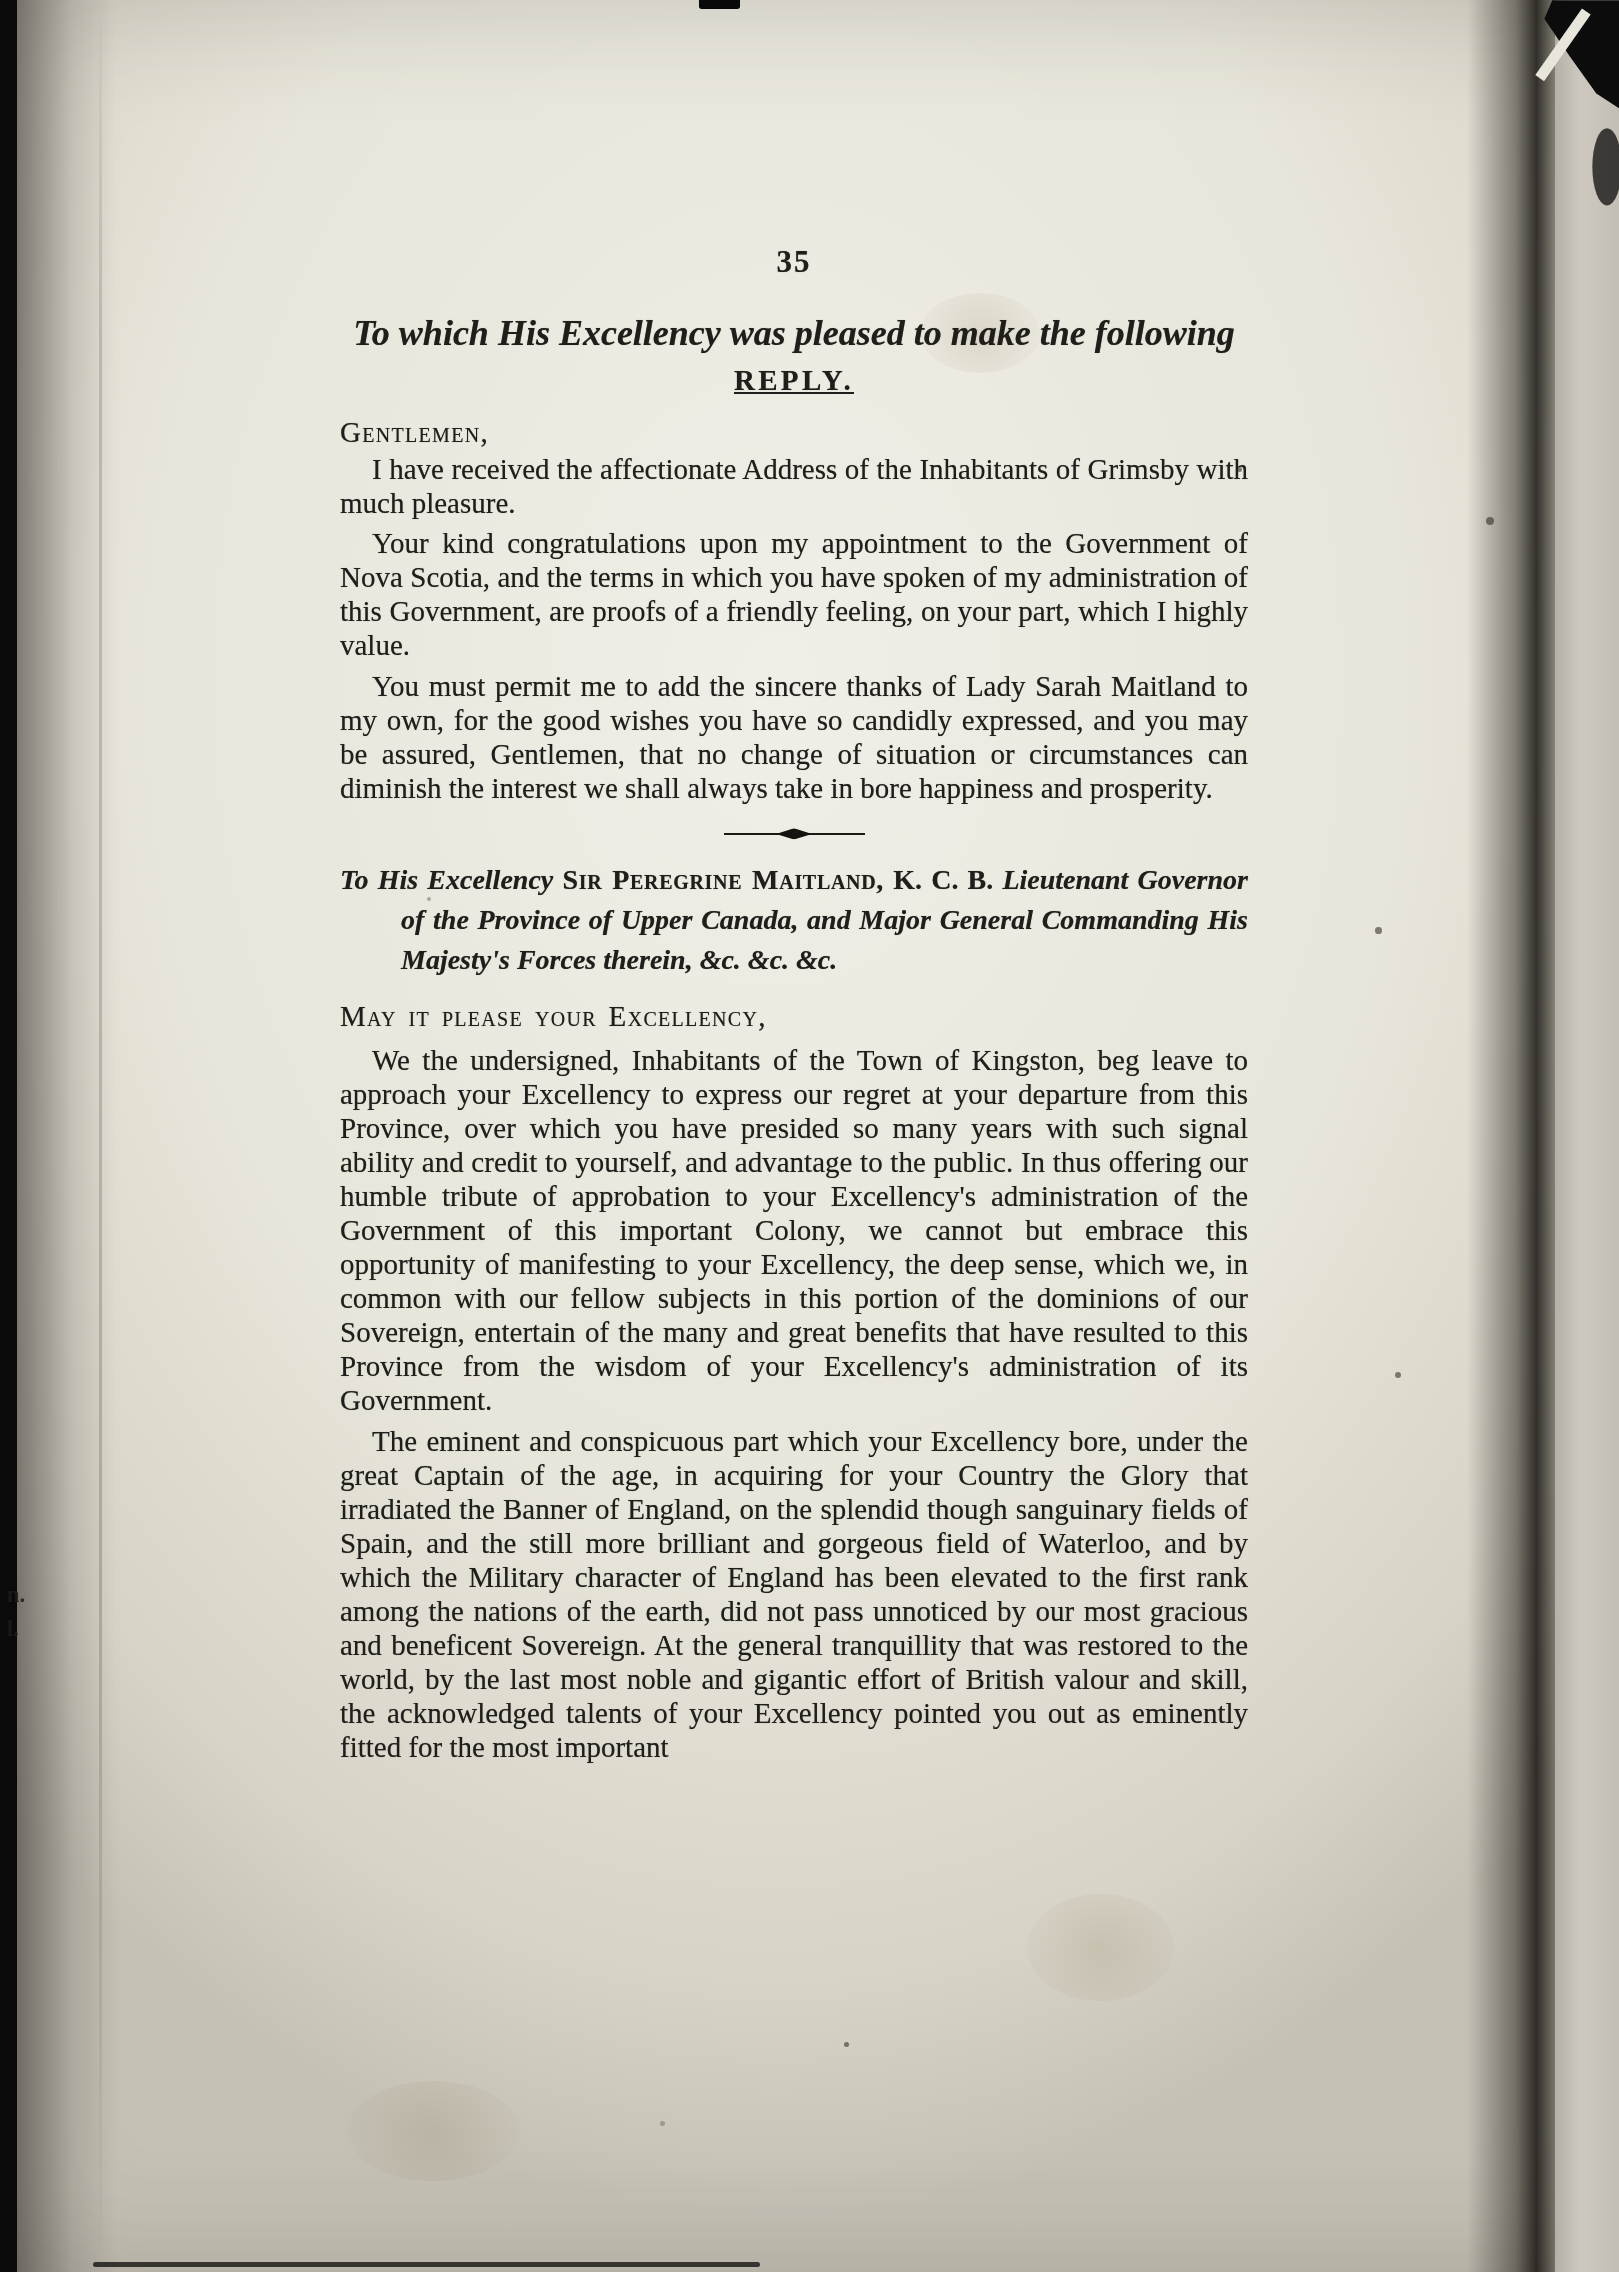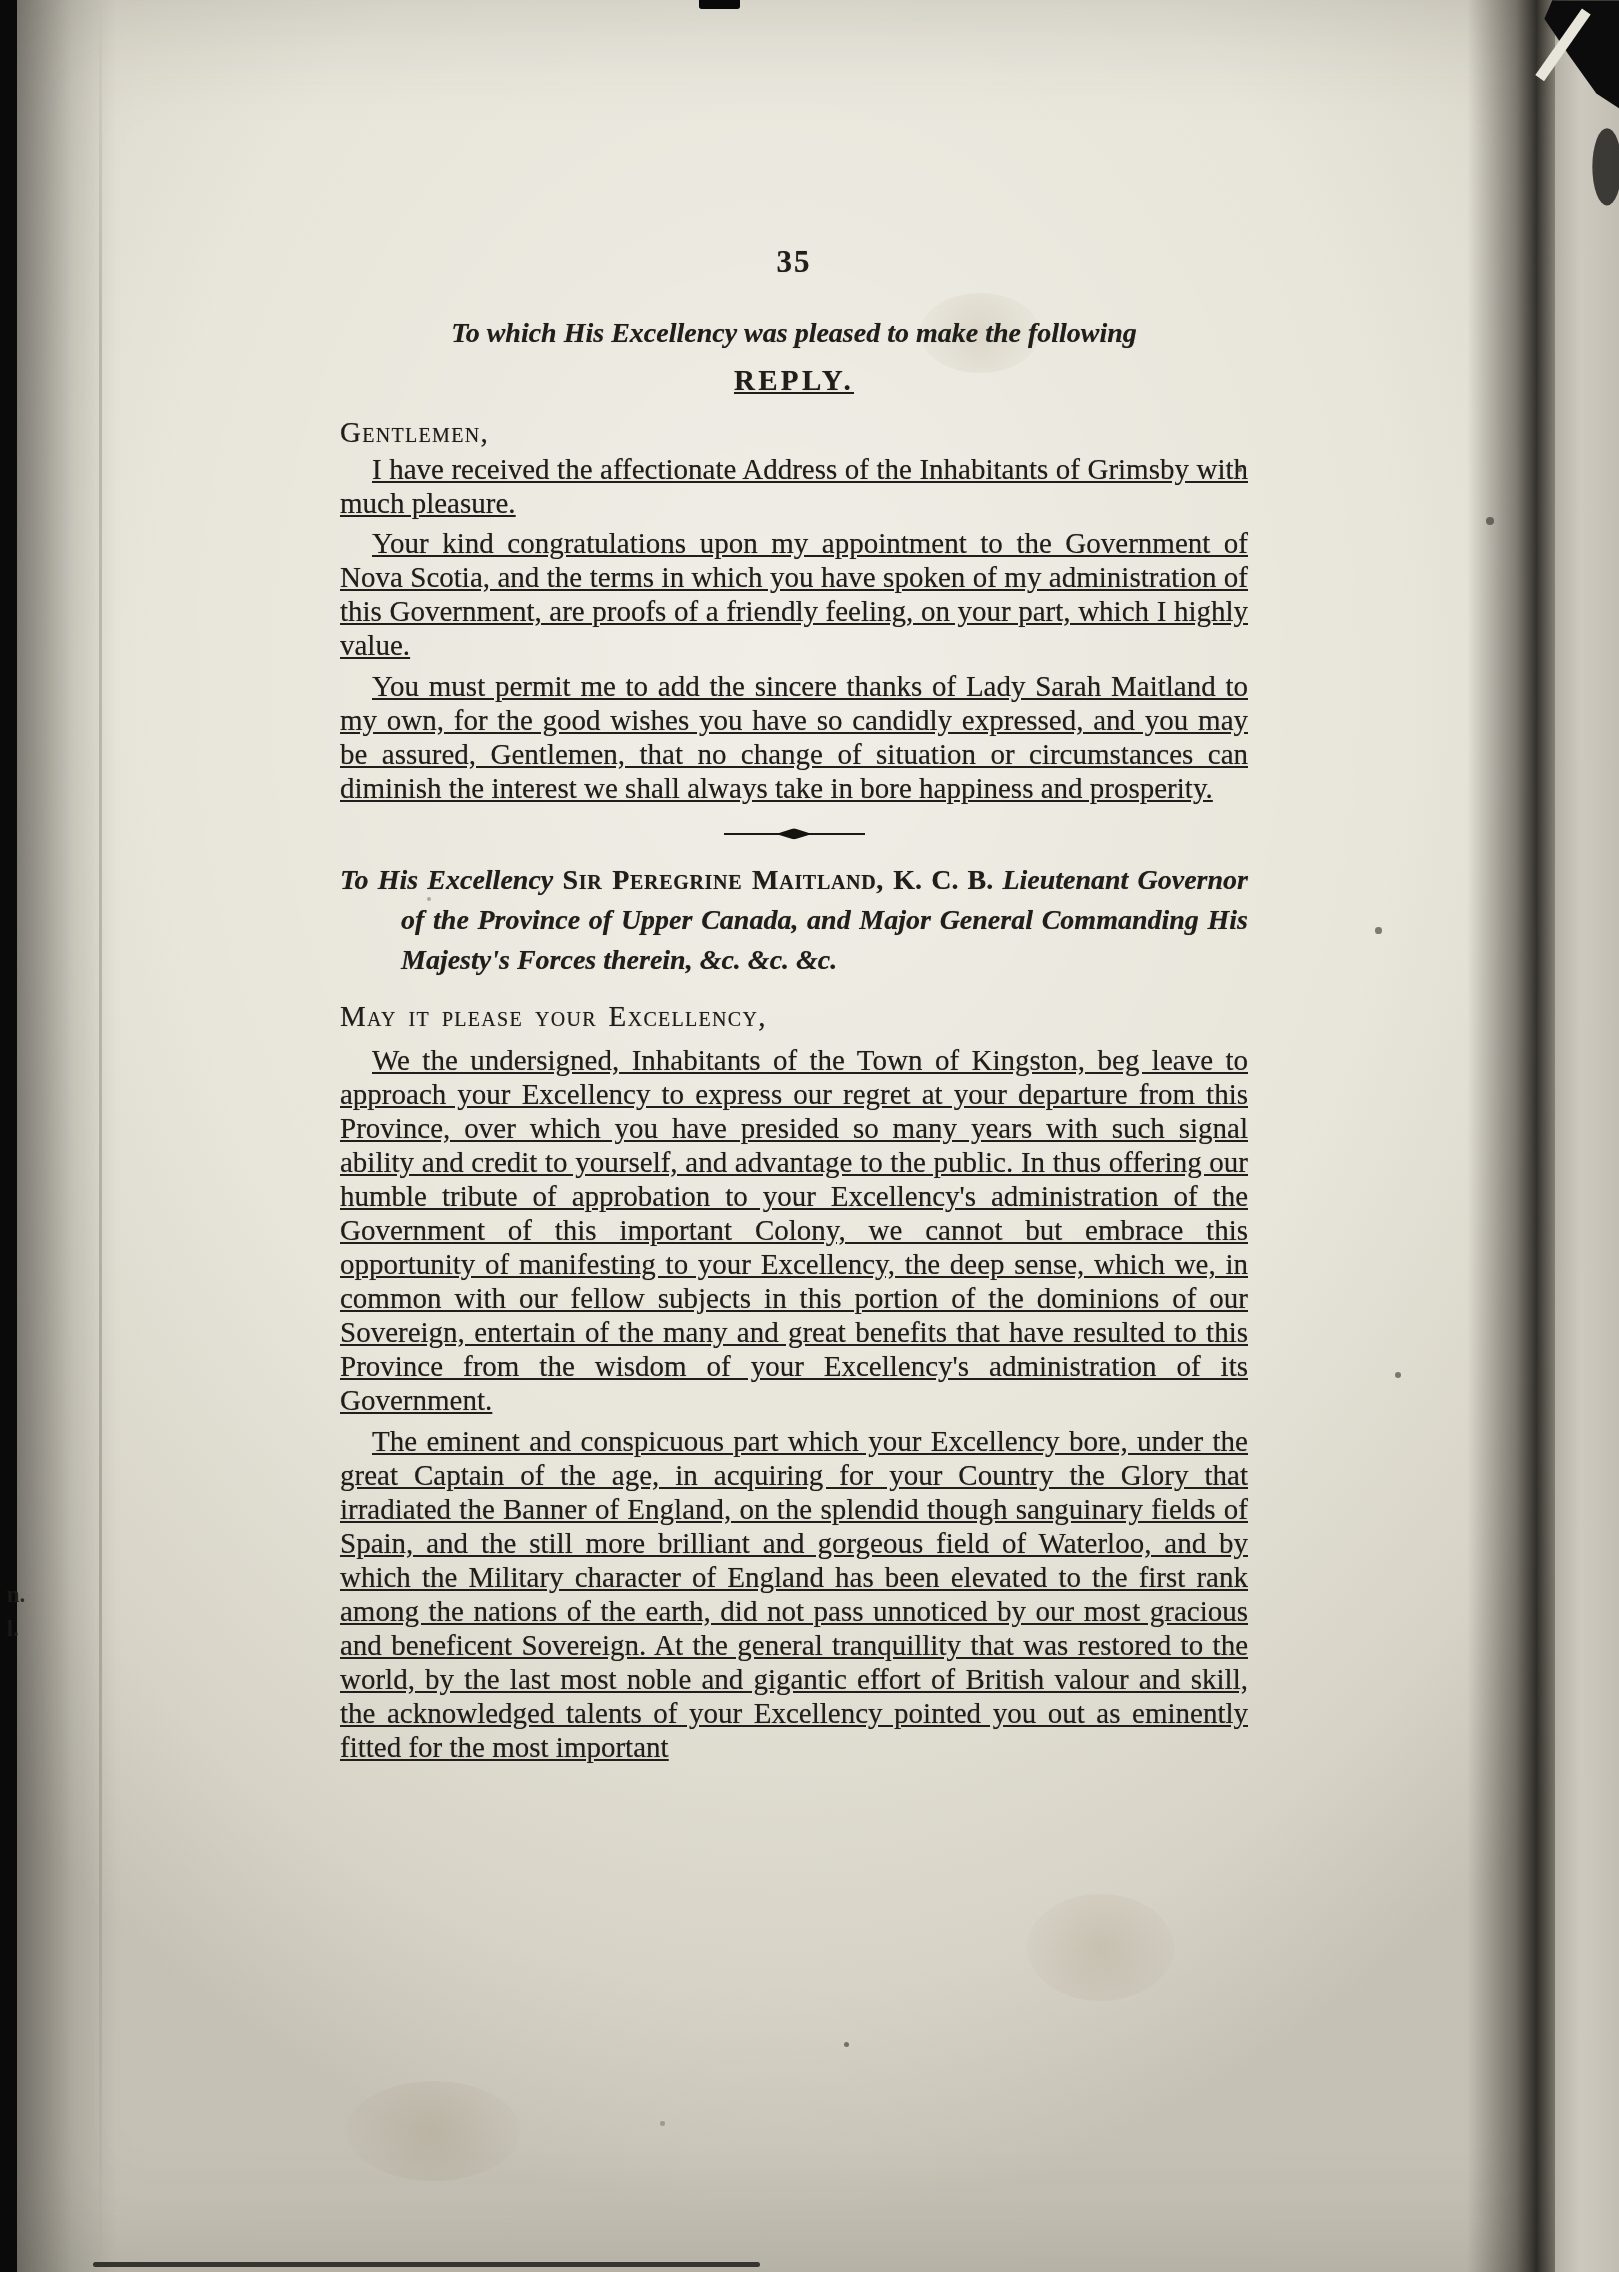--- a/index.html
+++ b/index.html
@@ -69,31 +69,31 @@
     font-size: 29px; line-height: 34px; color: var(--ink, #201e1b);
     text-align: justify;
     text-shadow: 0 0 0.7px rgba(32,30,27,0.55);
   }
   .page-number {
     text-align: center; font-weight: bold; font-size: 31px;
     letter-spacing: 2px; margin-bottom: 37px;
   }
   .reply-heading {
     text-align: center; font-style: italic; font-weight: bold;
-    font-size: 28px; margin-bottom: 13.3px;
+    font-size: 36px; margin-bottom: 13.3px;
   }
   .reply-title {
     text-align: center; font-weight: bold; font-size: 29px;
     letter-spacing: 3.3px; margin-bottom: 17.3px; text-decoration: underline;
   }
   .salutation {
     font-variant: small-caps; letter-spacing: 1.3px; word-spacing: 3.3px;
     margin-bottom: 3px; text-align: left;
   }
-  .body-para { text-indent: 32px; margin-bottom: 6.7px; text-decoration: underline; }
+  .body-para { text-indent: 32px; margin-bottom: 6.7px; }
 
   .divider { position: relative; width: 141px; height: 2px; background: #1c1a17; margin: 28px auto 25px; }
   .divider-diamond {
     position: absolute; left: 50%; top: 50%; transform: translate(-50%,-50%);
     width: 36px; height: 11.3px; background: #15130f;
     clip-path: polygon(0 50%, 50% 0, 100% 50%, 50% 100%);
   }
 
   .address-heading {
     font-weight: bold; font-style: italic; font-size: 28px; line-height: 40px;

